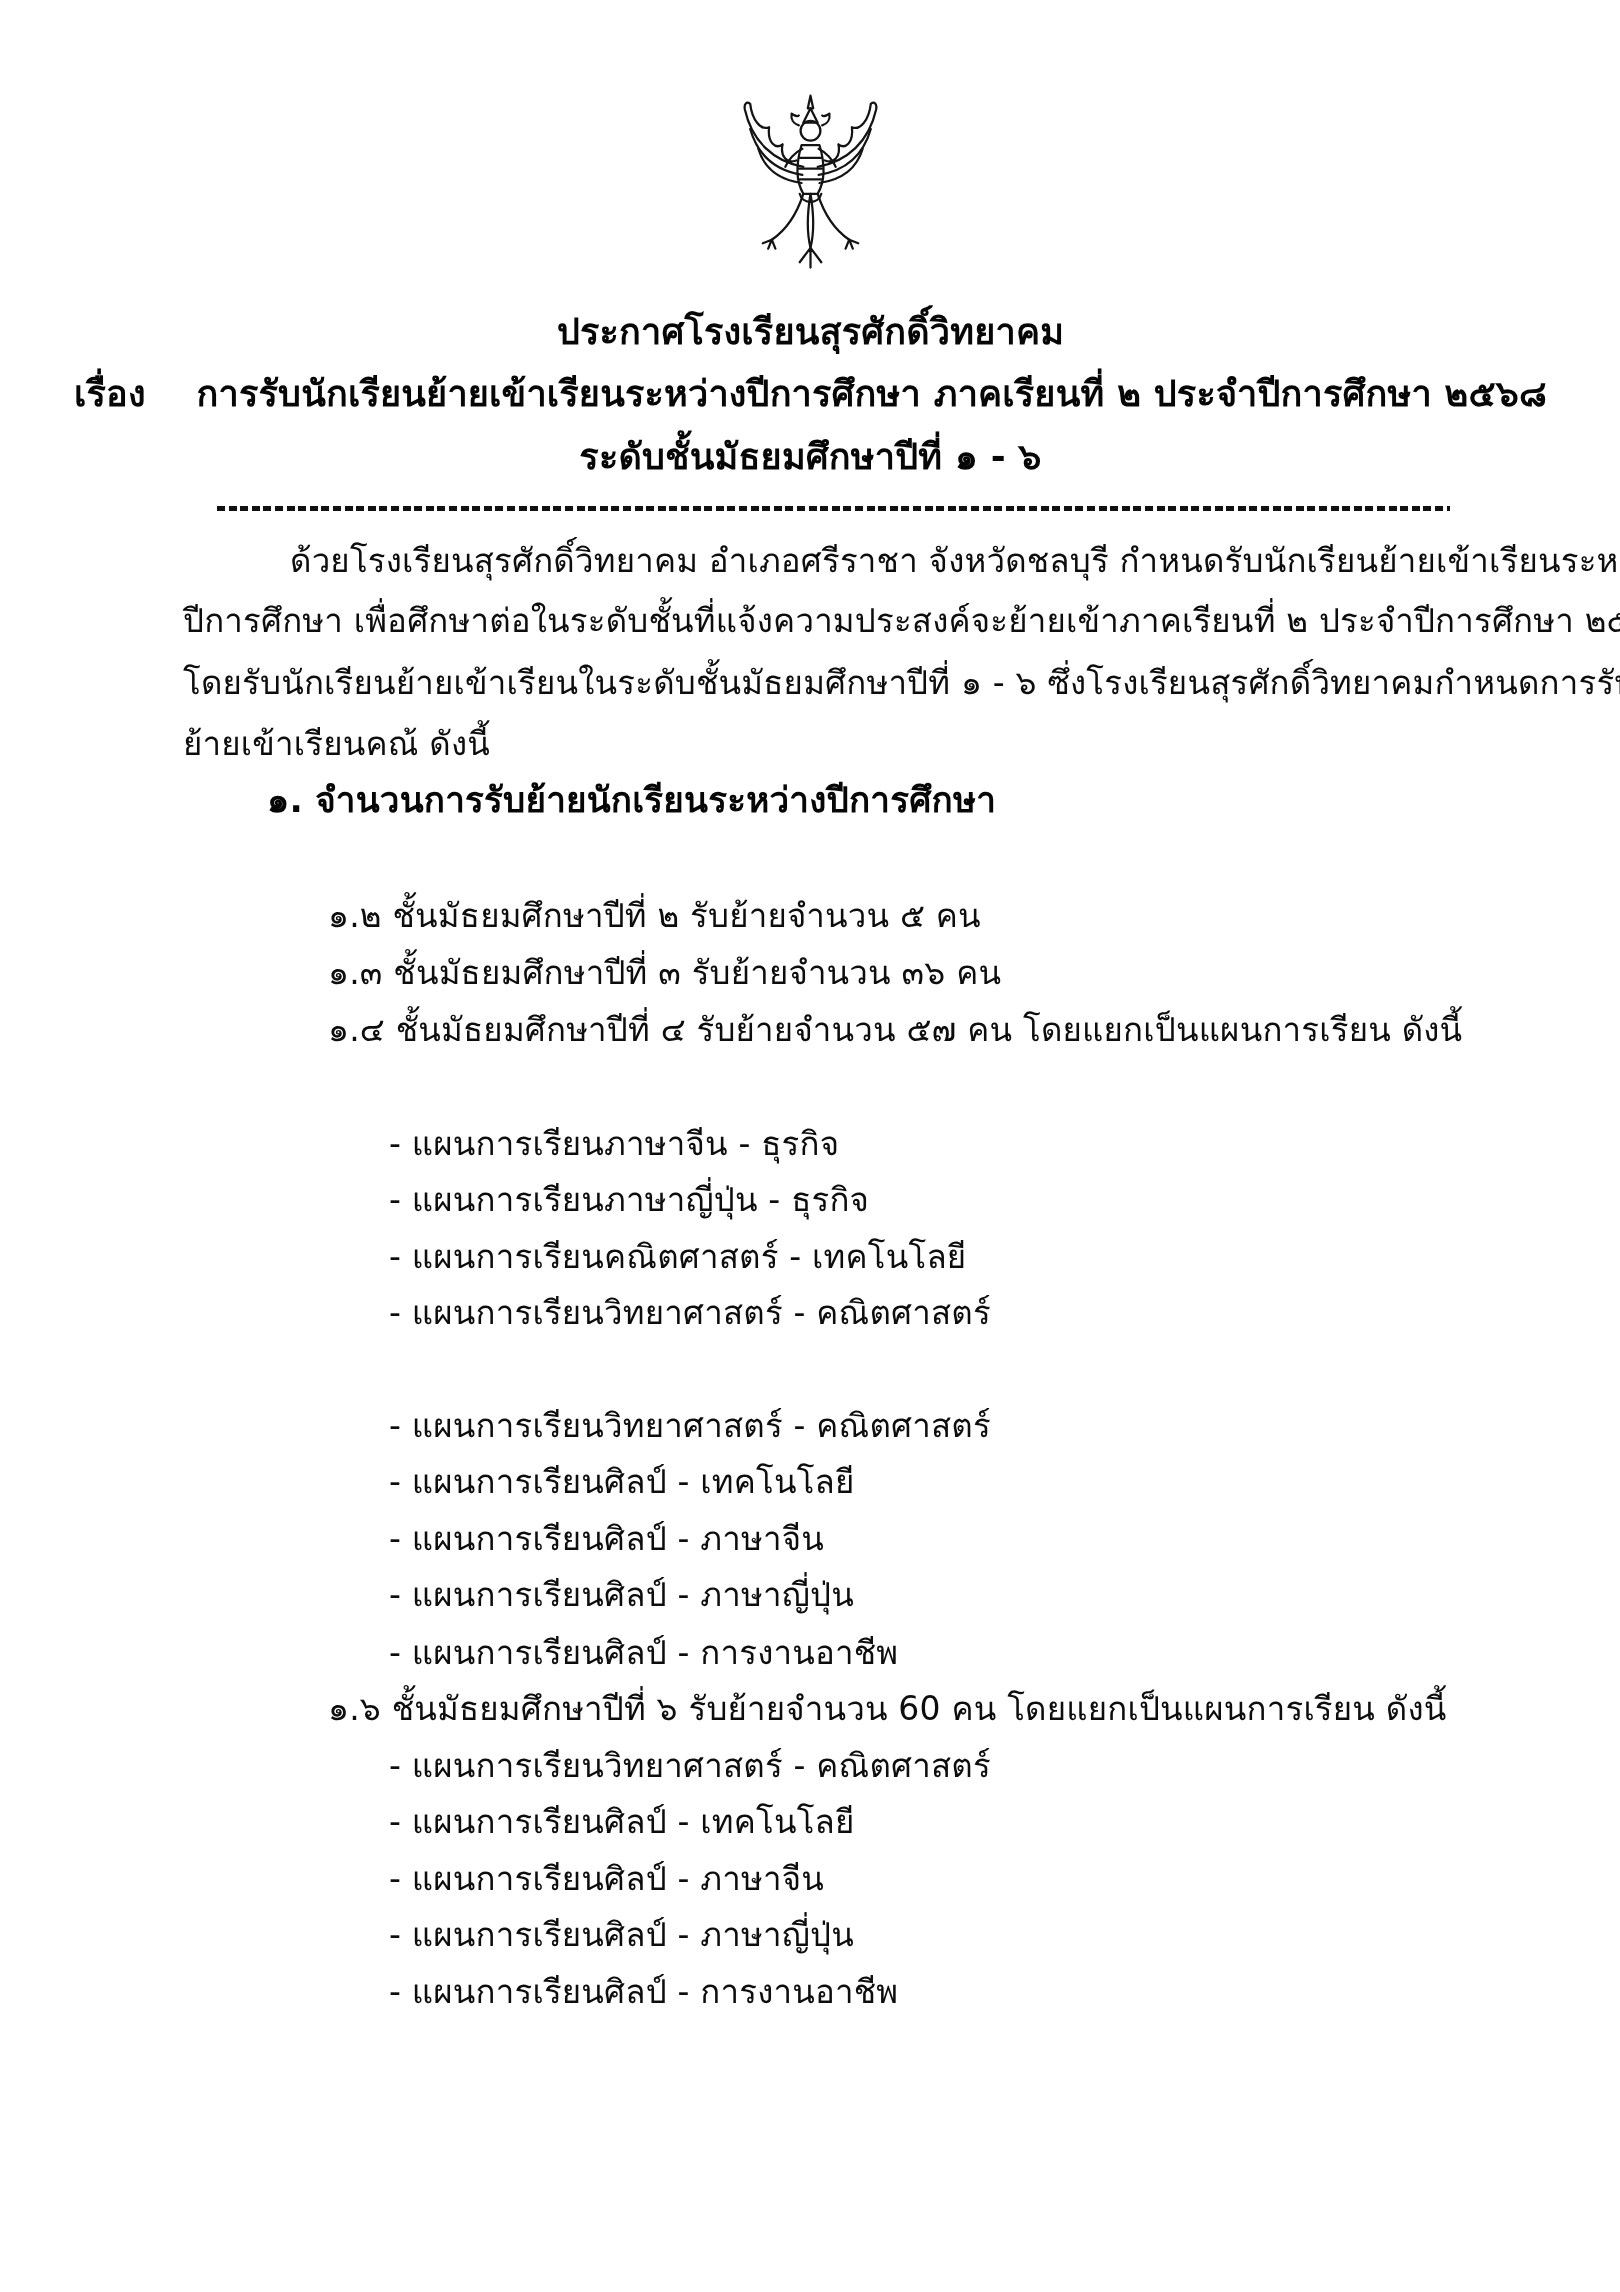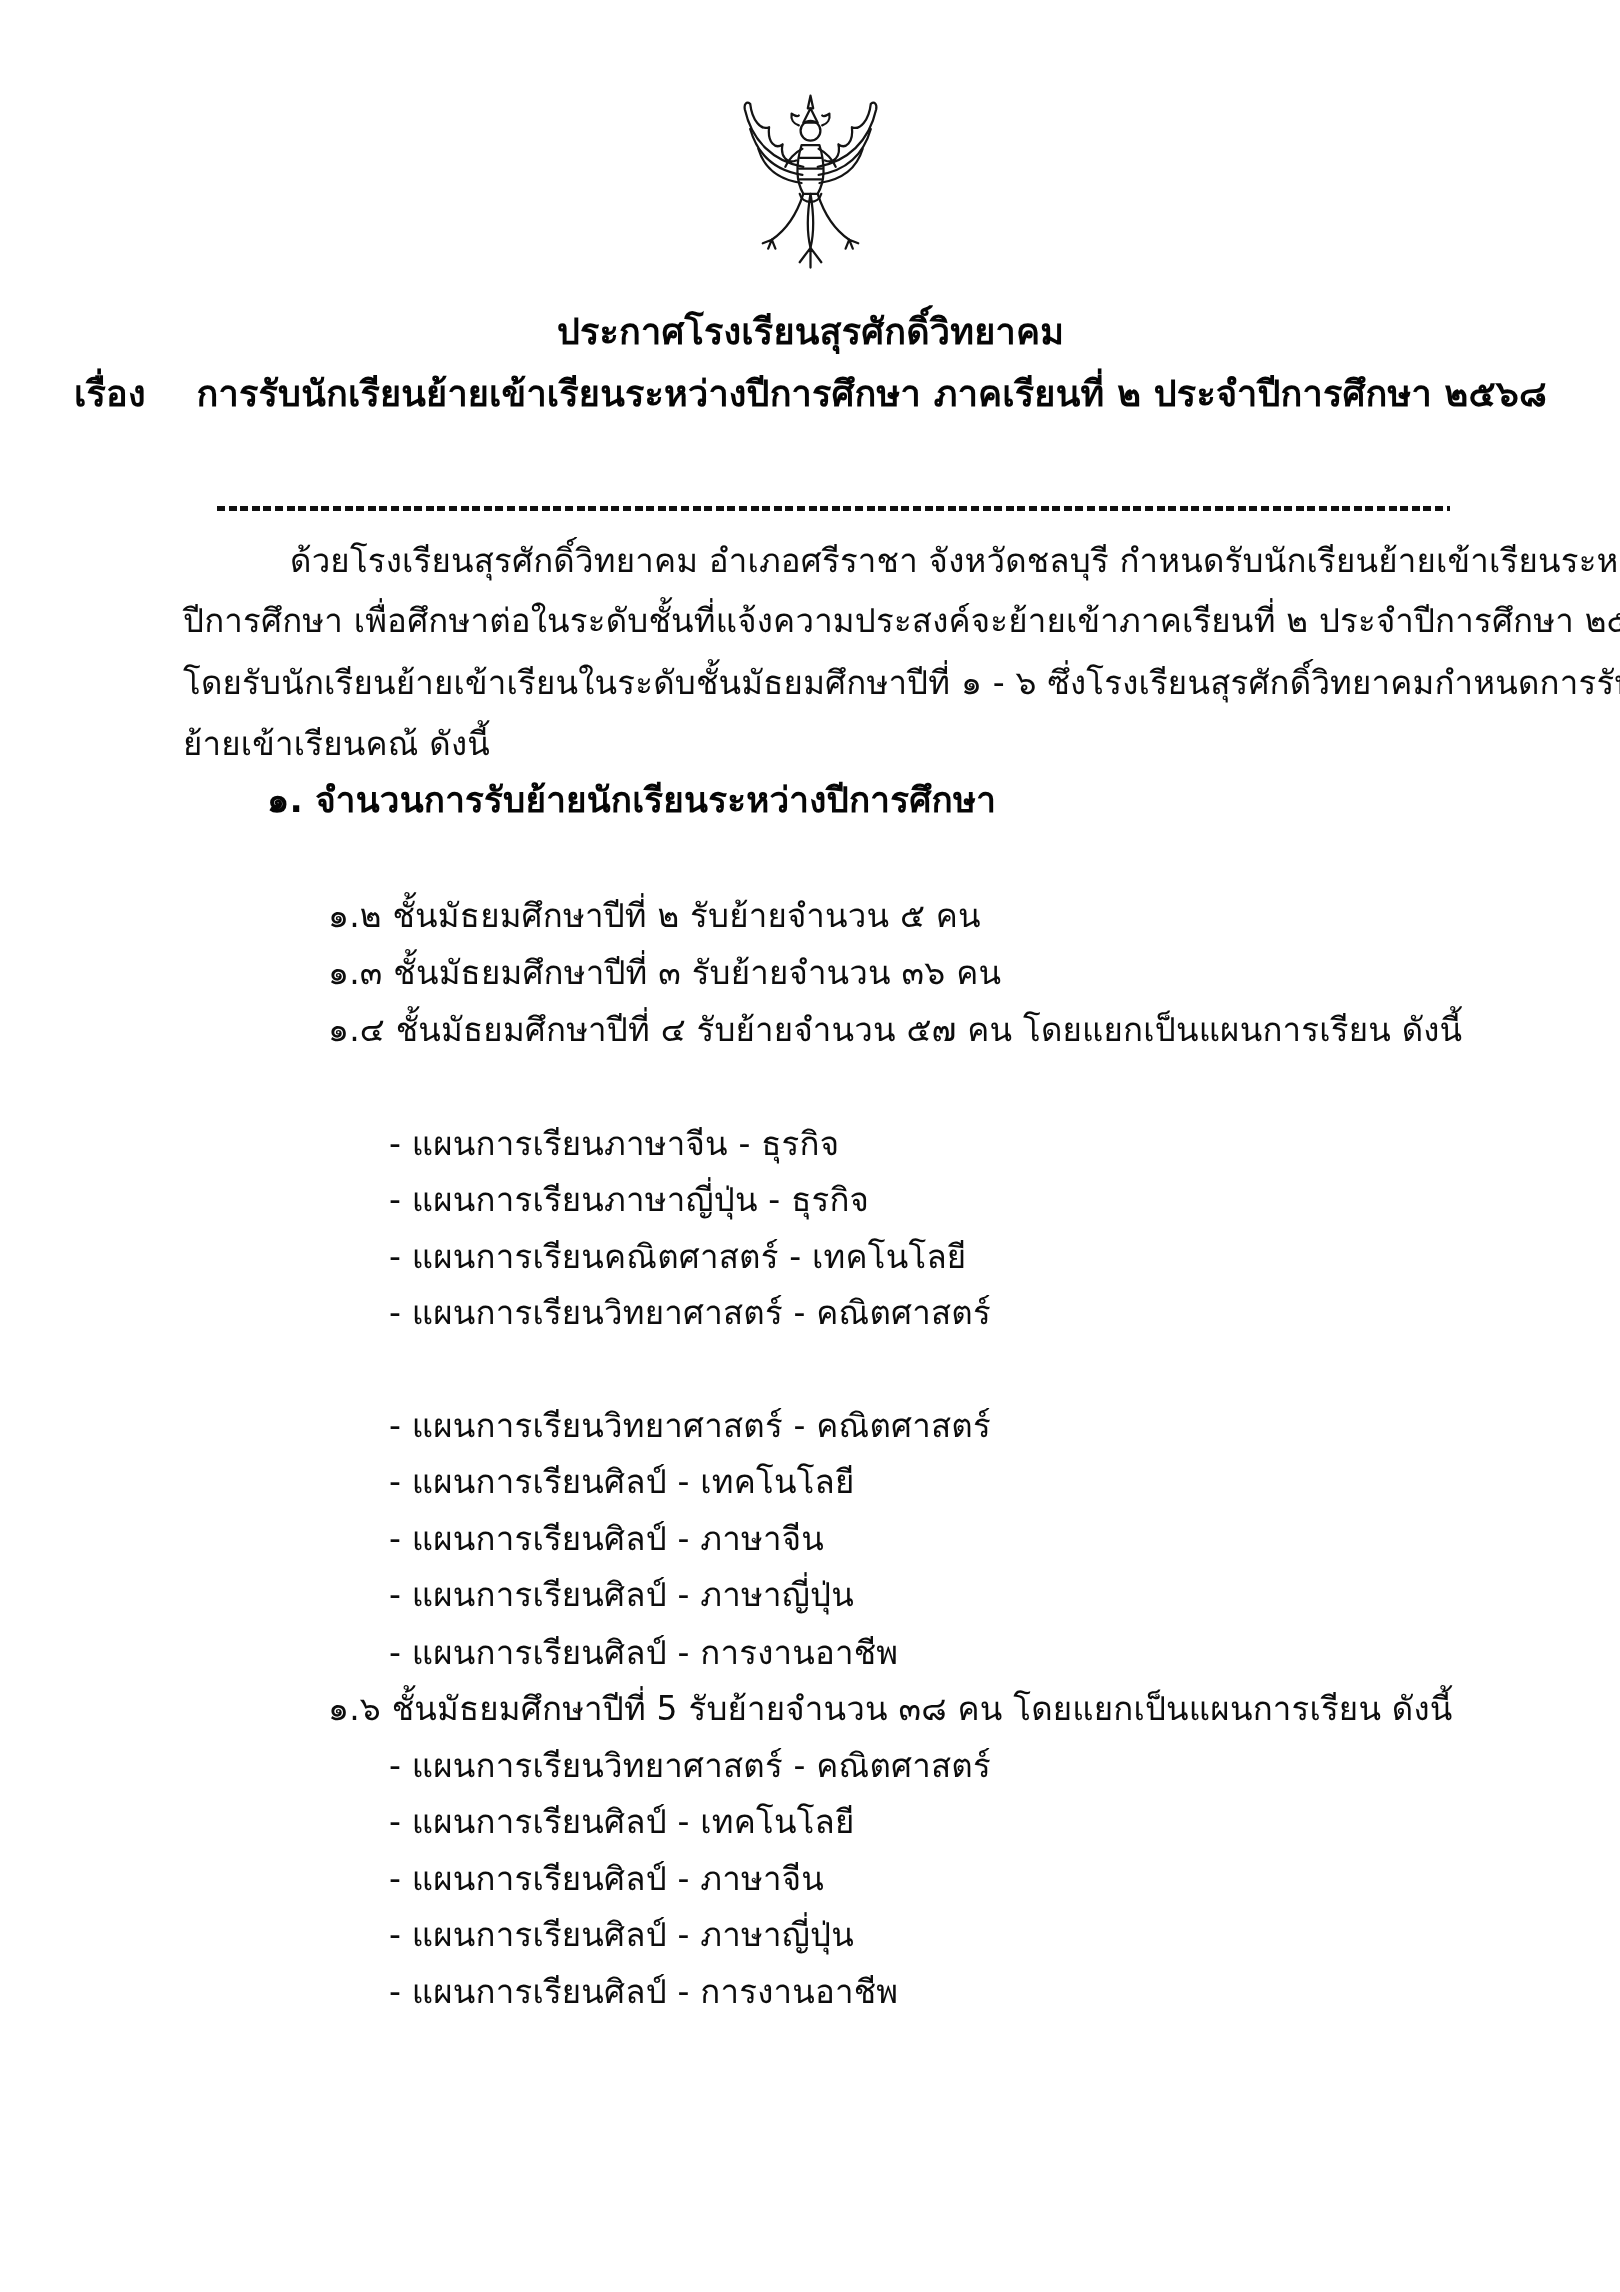--- a/index.html
+++ b/index.html
@@ -58,20 +58,21 @@
       <path d="M148,163 l10,4 m-10,-4 l4,10 m-4,-10 l-4,10"></path>
 
       <path d="M93,112 C96,124 114,124 117,112"></path>
       <path d="M105,112 C101,136 101,156 105,172 C109,156 109,136 105,112 Z"></path>
       <path d="M105,172 l-12,16 m12,-16 l0,22 m0,-22 l12,16"></path>
     </svg>
   </div>
 
   <div class="ln title" style="top:310px">ประกาศโรงเรียนสุรศักดิ์วิทยาคม</div>
   <div class="ln title" style="top:372px">เรื่อง    การรับนักเรียนย้ายเข้าเรียนระหว่างปีการศึกษา ภาคเรียนที่ ๒ ประจำปีการศึกษา ๒๕๖๘</div>
+  <div class="ln title" style="top:435px">ระดับชั้นมัธยมศึกษาปีที่ ๑ - ๖</div>
 
   <div class="separator"></div>
 
   <div class="ln" style="top:541px;left:290px">ด้วยโรงเรียนสุรศักดิ์วิทยาคม อำเภอศรีราชา จังหวัดชลบุรี กำหนดรับนักเรียนย้ายเข้าเรียนระหว่าง</div>
   <div class="ln" style="top:601px;left:183px">ปีการศึกษา เพื่อศึกษาต่อในระดับชั้นที่แจ้งความประสงค์จะย้ายเข้าภาคเรียนที่ ๒ ประจำปีการศึกษา ๒๕๖๘</div>
   <div class="ln" style="top:663px;left:183px">โดยรับนักเรียนย้ายเข้าเรียนในระดับชั้นมัธยมศึกษาปีที่ ๑ - ๖ ซึ่งโรงเรียนสุรศักดิ์วิทยาคมกำหนดการรับนักเรียน</div>
   <div class="ln" style="top:724px;left:183px">ย้ายเข้าเรียนคณ้ ดังนี้</div>
 
   <div class="ln heading" style="top:779px;left:267px">๑. จำนวนการรับย้ายนักเรียนระหว่างปีการศึกษา</div>
 
@@ -84,21 +85,21 @@
   <div class="ln" style="top:1237px;left:389px">- แผนการเรียนคณิตศาสตร์ - เทคโนโลยี</div>
   <div class="ln" style="top:1293px;left:389px">- แผนการเรียนวิทยาศาสตร์ - คณิตศาสตร์</div>
 
 
   <div class="ln" style="top:1406px;left:389px">- แผนการเรียนวิทยาศาสตร์ - คณิตศาสตร์</div>
   <div class="ln" style="top:1462px;left:389px">- แผนการเรียนศิลป์ - เทคโนโลยี</div>
   <div class="ln" style="top:1519px;left:389px">- แผนการเรียนศิลป์ - ภาษาจีน</div>
   <div class="ln" style="top:1575px;left:389px">- แผนการเรียนศิลป์ - ภาษาญี่ปุ่น</div>
   <div class="ln" style="top:1633px;left:389px">- แผนการเรียนศิลป์ - การงานอาชีพ</div>
 
-  <div class="ln" style="top:1689px;left:328px">๑.๖ ชั้นมัธยมศึกษาปีที่ 5 รับย้ายจำนวน ๓๘ คน โดยแยกเป็นแผนการเรียน ดังนี้</div>
+  <div class="ln" style="top:1689px;left:328px">๑.๖ ชั้นมัธยมศึกษาปีที่ ๖ รับย้ายจำนวน 60 คน โดยแยกเป็นแผนการเรียน ดังนี้</div>
 
   <div class="ln" style="top:1746px;left:389px">- แผนการเรียนวิทยาศาสตร์ - คณิตศาสตร์</div>
   <div class="ln" style="top:1802px;left:389px">- แผนการเรียนศิลป์ - เทคโนโลยี</div>
   <div class="ln" style="top:1859px;left:389px">- แผนการเรียนศิลป์ - ภาษาจีน</div>
   <div class="ln" style="top:1915px;left:389px">- แผนการเรียนศิลป์ - ภาษาญี่ปุ่น</div>
   <div class="ln" style="top:1972px;left:389px">- แผนการเรียนศิลป์ - การงานอาชีพ</div>
 
 </div>
 
 

